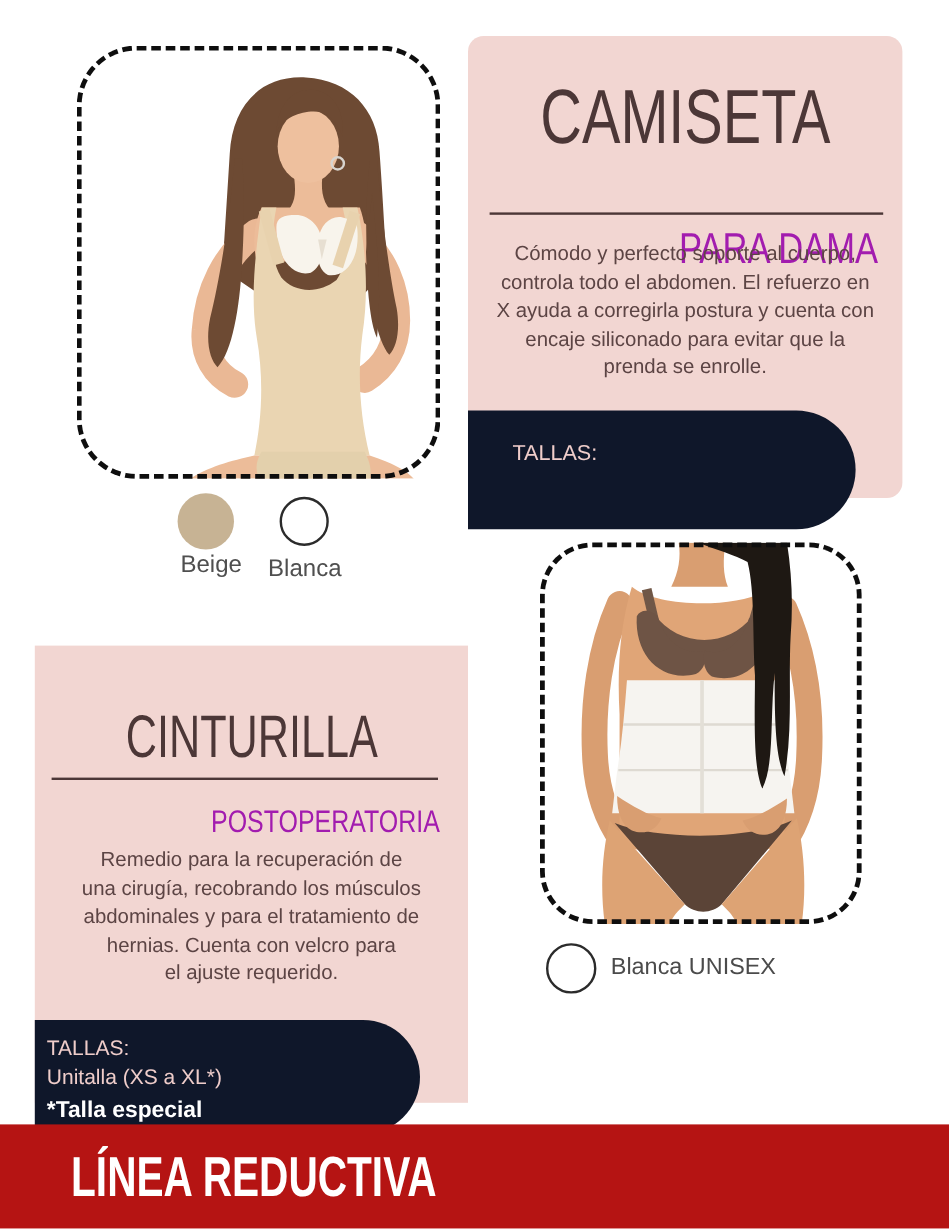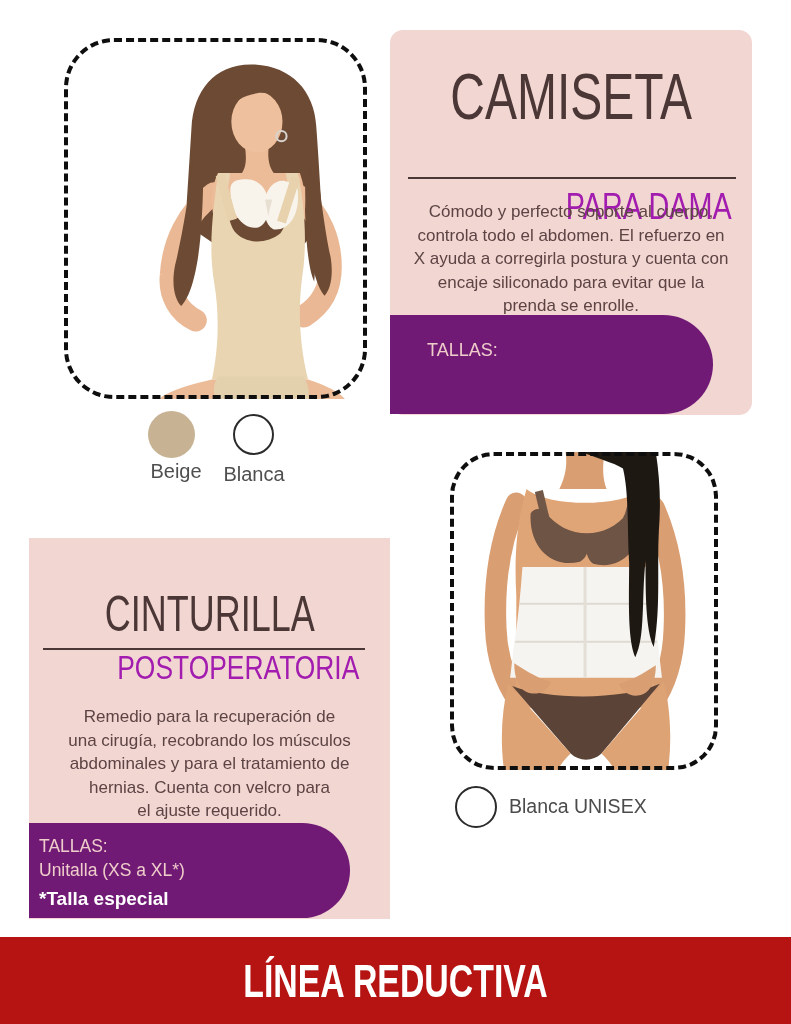--- a/index.html
+++ b/index.html
@@ -24,32 +24,33 @@
 
   .divider { position:absolute; border-top:2px solid #4c3737; }
   #camiseta-divider   { left:18px; right:16px; top:147px; }
   #cinturilla-divider { left:14px; right:25px; top:110px; }
 
   .panel-subtitle {
     position:absolute; left:0; right:0; text-align:right;
     color:#a21caf; white-space:nowrap;padding-left:16px;
   }
   #camiseta-subtitle   { top:158px; font-size:36px; line-height:38px; }
-  #cinturilla-subtitle { top:112px; font-size:33px; line-height:36px; }
+  #cinturilla-subtitle { top:128px; font-size:26px; line-height:36px; }
 
   .panel-desc {
     position:absolute; left:0; right:0; text-align:center;
     color:#5c4444; font-size:17px; line-height:23.5px;
   }
   #camiseta-desc   { top:170px; }
   #cinturilla-desc { top:167px; }
 
   .sizes-pill {
-    position:absolute; left:0; background:#701a75; box-sizing:border-box;
+    position:absolute; left:0; background:#0f172a; box-sizing:border-box;
     color:#efcdca;
+    margin-top:27px;
   }
   #camiseta-pill {
     top:285px; width:323px; height:99px; border-radius:0 50px 50px 0;
     padding:23px 0 0 37px; font-size:18px; line-height:25px;
   }
   #cinturilla-pill {
     top:285px; width:321px; height:95px; border-radius:0 48px 48px 0;
     padding:11px 0 0 10px; font-size:17.5px; line-height:24px;
   }
   .sizes-note { color:#ffffff; font-weight:bold; font-size:19px; margin-top:5px; }
@@ -74,21 +75,21 @@
   #swatch-blanca { left:233px; top:414px; width:41px; height:41px; background:#ffffff; border:2px solid #2b2b2b; }
   #swatch-unisex { left:455px; top:786px; width:42px; height:42px; background:#ffffff; border:2px solid #2b2b2b; }
   .swatch-label { position:absolute; color:#4f4f4f; font-size:20px; text-align:center; }
   #label-beige   { left:134px; top:460px; width:84px; }
   #label-blanca  { left:212px; top:463px; width:84px; }
   #label-unisex  { left:509px; top:795px; text-align:left; font-size:19.5px; color:#4b4b4b; }
 
   
   .footer {
     position:absolute; left:0; top:937px; width:791px; height:87px;
-    background:#b51413; display:flex; align-items:center; justify-content:center;
+    background:#b51413; display:flex; align-items:center; 
   }
   .footer-text {
     color:#ffffff; font-weight:bold; font-size:47px; white-space:nowrap;
   }
 </style>
 </head>
 <body>
 
 <div class="page">
 

